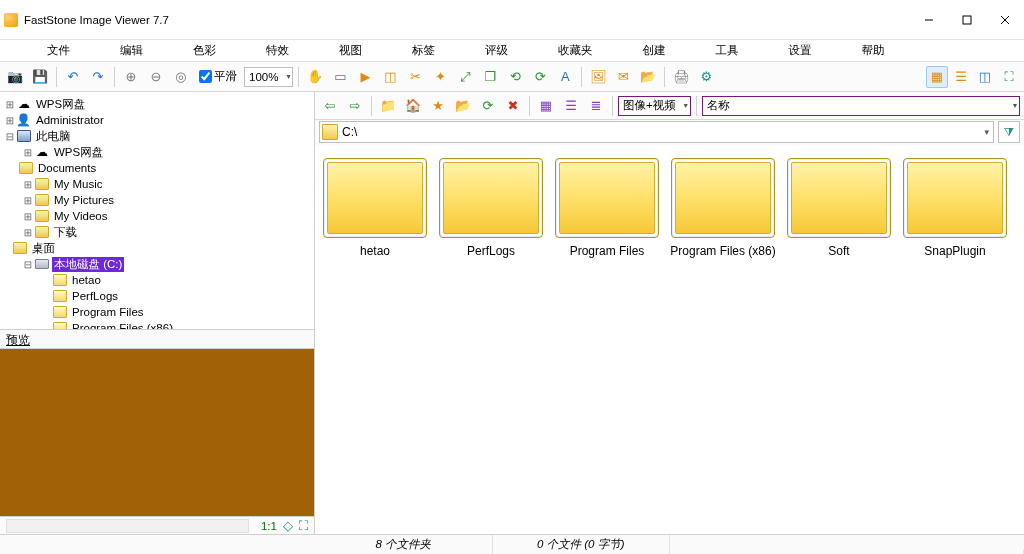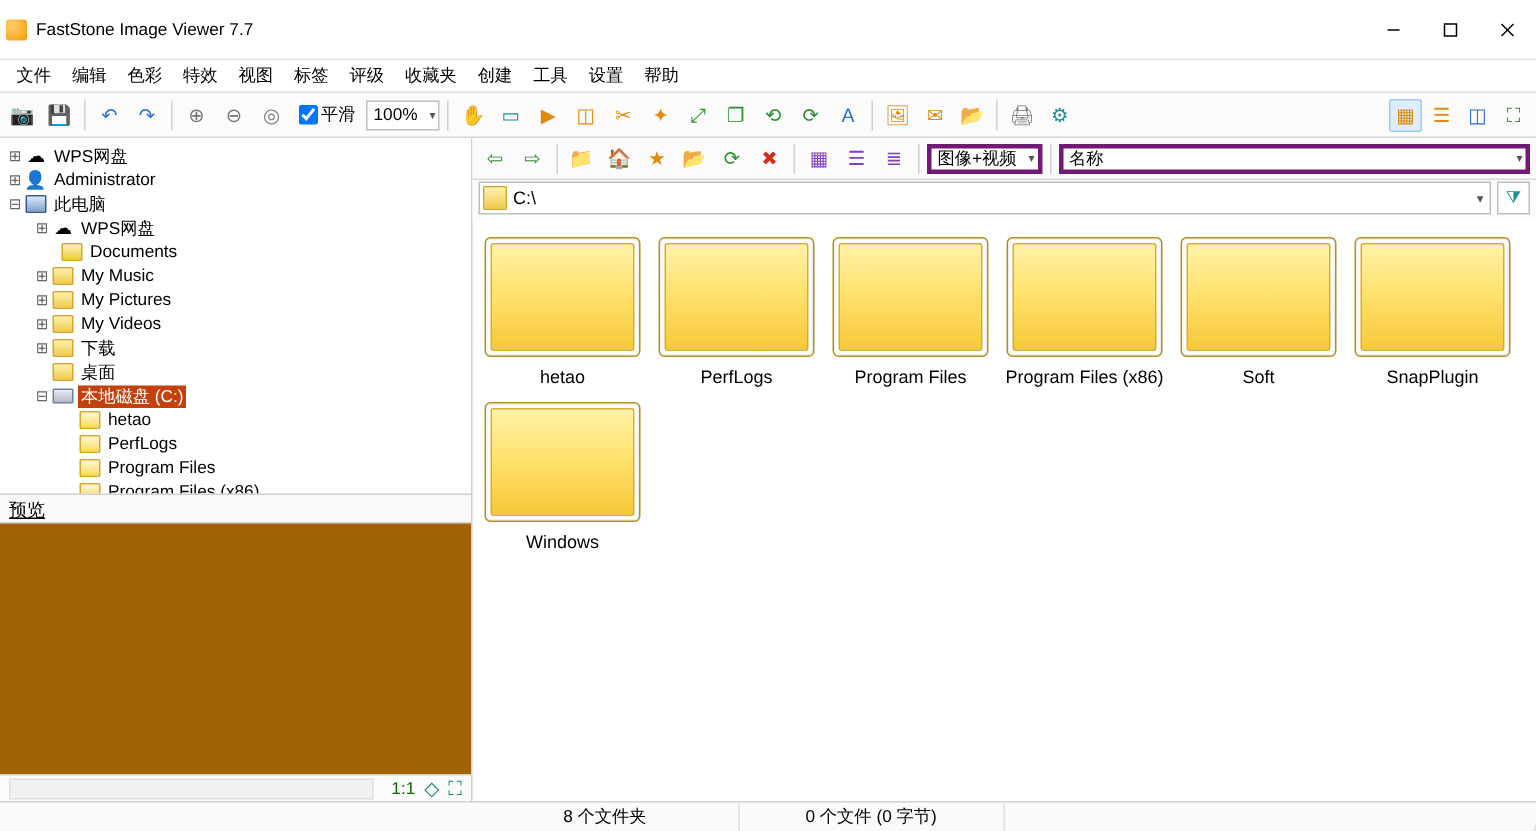--- a/index.html
+++ b/index.html
@@ -3,60 +3,60 @@
 <meta charset="utf-8">
 <style>
   * { box-sizing: border-box; margin: 0; padding: 0; font-family: "Microsoft YaHei", Tahoma, sans-serif; font-size: 11.5px; }
   body { background: #fff; overflow: hidden; width: 1024px; height: 554px; position:relative; display:flex; flex-direction:column; }
   .titlebar { height: 40px; display:flex; align-items:center; padding-left:4px; border-bottom:1px solid #e5e5e5; }
   .titlebar .logo { width:14px; height:14px; background: radial-gradient(circle at 30% 30%, #ffd070, #f49a00); border-radius:2px; margin-right:6px; }
   .titlebar .title { flex:1; color:#000; }
   .winbtn { width:38px; height:24px; display:flex; align-items:center; justify-content:center; color:#333; }
   .winbtn svg { width:10px; height:10px; }
   .menubar { height: 22px; display:flex; align-items:center; padding:0 4px; gap:0; background:#fff; border-bottom:1px solid #e0e0e0; }
-  .menubar .menuitem { padding:12px 7px; color:#000; }
+  .menubar .menuitem { padding:12px 7px; color:#000;margin-left:36px; }
   .toolbar { height:30px; display:flex; align-items:center; padding:2px 4px; gap:3px; background:#fbfbfb; border-bottom:1px solid #d8d8d8; }
   .tbtn { width:22px; height:22px; display:flex; align-items:center; justify-content:center; border:1px solid transparent; border-radius:2px; }
   .tbtn .ico { width:16px; height:16px; display:flex; align-items:center; justify-content:center; font-size:13px; line-height:1; }
   .sep { width:1px; height:20px; background:#d0d0d0; margin:0 2px; }
   .smoothcheck { display:flex; align-items:center; gap:2px; margin:0 4px; }
   .zoomsel { height:20px; border:1px solid #bfbfbf; background:#fff; padding:0 14px 0 4px; font-size:11px; position:relative; display:flex; align-items:center; }
   .zoomsel::after { content:"▾"; position:absolute; right:2px; font-size:8px; color:#555;}
   .rightview { margin-left:auto; display:flex; gap:2px; }
   .midrow { flex:1; display:flex; min-height:0; }
   
   .leftpanel { width:315px; border-right:1px solid #cfcfcf; display:flex; flex-direction:column; }
   .tree { flex:1; overflow:auto; padding:4px 0; font-size:12px; }
   .treerow { display:flex; align-items:center; height:16px; padding-right:4px; white-space:nowrap; }
   .treerow .exp { width:12px; text-align:center; color:#666; font-size:10px; }
   .treerow .tic { width:16px; height:16px; display:flex; align-items:center; justify-content:center; margin-right:2px;}
   .treerow .lbl { padding:0 2px;text-align:right; }
-  .treerow.sel .lbl { background:#c2410c; color:#fff; }
+  .treerow.sel .lbl { background:#6d28d9; color:#fff; }
   .previewhdr { height:20px; background:#fafafa; border-top:1px solid #d0d0d0; border-bottom:1px solid #d0d0d0; padding:2px 6px; font-size:12px;text-decoration:underline; }
   .previewarea { height:185px; background:#a16207; position:relative; }
   .previewbar { position:absolute; bottom:0; left:0; right:0; height:18px; background:#fbfbfb; border-top:1px solid #d0d0d0; display:flex; align-items:center; justify-content:flex-end; gap:6px; padding:0 6px; font-size:11px; color:#0a6c00; }
   .previewbar .scrolltrack { flex:1; height:14px; background:#f1f1f1; border:1px solid #e0e0e0; margin-right:6px;}
   .previewbar .pbtn { color:#0a8c60; font-size:13px; }
   
   .rightpanel { flex:1; display:flex; flex-direction:column; min-width:0;}
   .rtoolbar { height:28px; display:flex; align-items:center; padding:2px 4px; gap:3px; background:#fbfbfb; border-bottom:1px solid #d8d8d8;}
-  .combobox { height:20px; border:3px solid #701a75; background:#fff; padding:0 14px 0 4px; font-size:11.5px; display:flex; align-items:center; position:relative; min-width:70px;}
+  .combobox { height:20px; border:1px solid #701a75; background:#fff; padding:0 14px 0 4px; font-size:11.5px; display:flex; align-items:center; position:relative; min-width:70px;}
   .combobox::after { content:"▾"; position:absolute; right:2px; font-size:8px; color:#555;}
   .addrrow { height:26px; display:flex; align-items:center; padding:2px 4px 4px 4px; gap:4px; background:#fbfbfb; }
   .addrbox { flex:1; height:22px; border:1px solid #bfbfbf; background:#fff; display:flex; align-items:center; padding:0 2px; position:relative;}
   .addrbox .fic { width:16px;height:16px; background:linear-gradient(#fff3b0,#f0c94e); border:1px solid #d6a82a; border-radius:1px; margin-right:4px;}
   .addrbox input { border:none; outline:none; flex:1; font-size:12px; background:transparent;}
   .addrbox::after{ content:"▾"; position:absolute; right:4px; font-size:9px; color:#555;}
   .filterbtn { width:22px; height:22px; display:flex; align-items:center; justify-content:center; border:1px solid #bfbfbf; background:#fff;}
   .thumbarea { flex:1; overflow:auto; padding:12px 6px; display:flex; flex-wrap:wrap; align-content:flex-start; gap:10px 8px;}
   .thumbitem { width:108px; display:flex; flex-direction:column; align-items:center;}
   .thumbframe { width:104px; height:80px; border:1px solid #b09020; border-radius:4px; padding:3px; background:#fff; box-shadow:0 0 0 1px #efefef inset;}
   .foldericon { width:100%; height:100%; border-radius:2px; background:linear-gradient(#fff2a8 0%, #ffe06a 50%, #f6c838 100%); border:1px solid #d9ac30;}
   .thumblabel { margin-top:6px; font-size:12px; color:#000; text-align:center;}
-  .statusbar { height:20px; border-top:1px solid #d0d0d0; background:#fafafa; display:flex; align-items:flex-end; font-size:12px;}
+  .statusbar { height:20px; border-top:1px solid #d0d0d0; background:#fafafa; display:flex; align-items:flex-end; font-size:12px;font-style:italic;}
   .statusbar .cell { flex:1; text-align:center; border-right:1px solid #e0e0e0; padding:2px 0;}
   .statusbar .cell:first-child{border-left:1px solid #e0e0e0;}
   
   .c-green{color:#2a9030;} .c-blue{color:#2a6fd0;} .c-red{color:#d03020;} .c-orange{color:#e08a10;} .c-purple{color:#8040c0;} .c-teal{color:#209090;} .c-gray{color:#777;}
   
   .ic-folder{ width:14px;height:12px;background:linear-gradient(#fff3b0,#f0c94e);border:1px solid #d6a82a;border-radius:1px;}
   .ic-folder-open{ width:14px;height:12px;background:linear-gradient(#fff8d0,#f6d86a);border:1px solid #d6a82a;border-radius:1px;}
   .ic-drive{ width:14px;height:10px;background:linear-gradient(#e8e8f0,#b8b8c8);border:1px solid #7080a0;border-radius:1px;}
   .ic-computer{ width:14px;height:12px;background:linear-gradient(#d8e8f8,#80a0d0);border:1px solid #405888;border-radius:1px;}
   .ic-cloud{ font-size:12px;}
@@ -225,21 +225,21 @@
           </span>
           <span class="lbl">此电脑</span>
         </div>
         <div class="treerow" style="padding-left: 22px;">
           <span class="exp">⊞</span>
           <span class="tic">
             <span class="ic-cloud">☁</span>
           </span>
           <span class="lbl">WPS网盘</span>
         </div>
-        <div class="treerow" style="padding-left: 28px;">
+        <div class="treerow" style="padding-left: 6px;">
           <span class="exp">  </span>
           <span class="tic">
             <span class="ic-folder"></span>
           </span>
           <span class="lbl">Documents</span>
         </div>
         <div class="treerow" style="padding-left: 22px;">
           <span class="exp">⊞</span>
           <span class="tic">
             <span class="ic-folder"></span>
@@ -260,21 +260,21 @@
           </span>
           <span class="lbl">My Videos</span>
         </div>
         <div class="treerow" style="padding-left: 22px;">
           <span class="exp">⊞</span>
           <span class="tic">
             <span class="ic-folder"></span>
           </span>
           <span class="lbl">下载</span>
         </div>
-        <div class="treerow" style="padding-left: 22px;">
+        <div class="treerow" style="">
           <span class="exp">  </span>
           <span class="tic">
             <span class="ic-folder"></span>
           </span>
           <span class="lbl">桌面</span>
         </div>
         <div class="treerow sel" style="padding-left: 22px;">
           <span class="exp">⊟</span>
           <span class="tic">
             <span class="ic-drive"></span>
@@ -406,26 +406,20 @@
             <div class="foldericon"></div>
           </div>
           <div class="thumblabel">Soft</div>
         </div>
         <div class="thumbitem">
           <div class="thumbframe">
             <div class="foldericon"></div>
           </div>
           <div class="thumblabel">SnapPlugin</div>
         </div>
-        <div class="thumbitem">
-          <div class="thumbframe">
-            <div class="foldericon"></div>
-          </div>
-          <div class="thumblabel">Windows</div>
-        </div>
       </div>
   </div>
 </div>
 
 <div class="statusbar">
   <div style="width:315px;border-right:1px solid #e0e0e0;"></div>
   <div class="cell">8 个文件夹</div>
   <div class="cell">0 个文件 (0 字节)</div>
   <div class="cell" style="flex:2"></div>
 </div>

